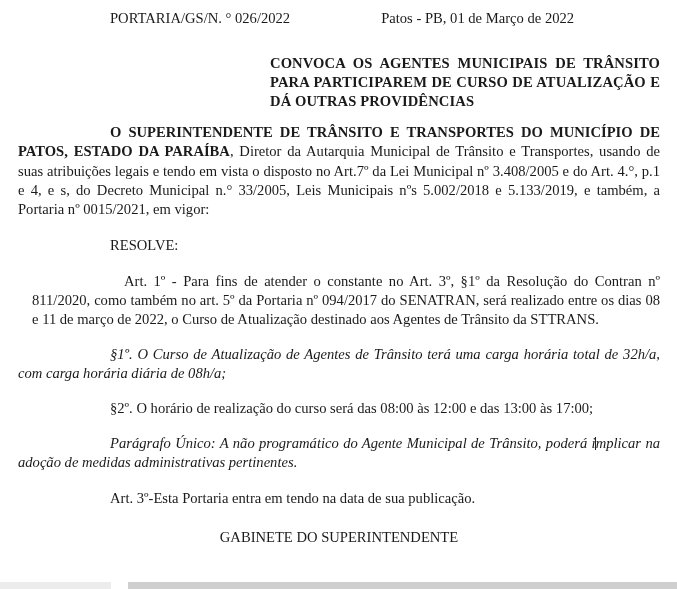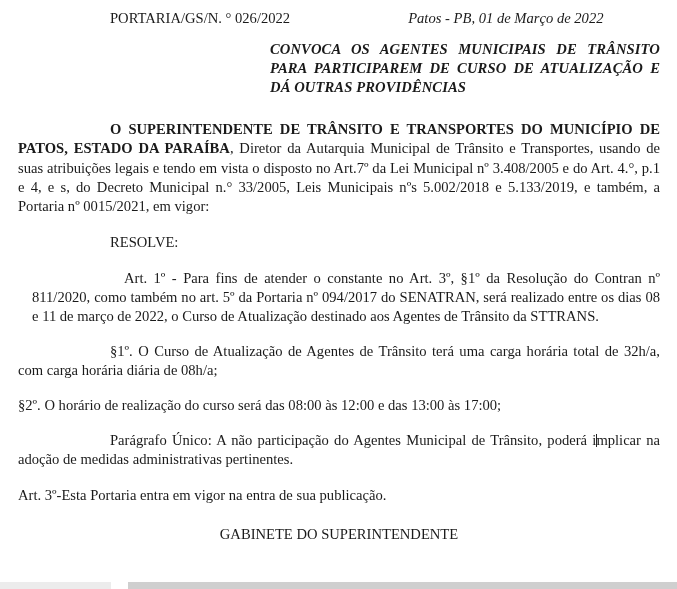--- a/index.html
+++ b/index.html
@@ -40,70 +40,70 @@
     justify-content: flex-start;
     align-items: baseline;
     margin-top: 9px;
     height: 22px;
   }
   .header-num {
     margin-left: 92px;
     white-space: nowrap;
   }
   .header-date {
-    margin-left: 118px;
+    margin-left: 91px;
     white-space: nowrap;
-    font-style: italic;
   }
 
   
   .ementa {
     margin-left: 252px;
     width: 390px;
     font-weight: bold;
     text-align: justify;
     text-align-last: left;
     line-height: 1.31;
-    margin-top: 9px;
+    margin-top: 23px;
     letter-spacing: 0.1px;
-    font-style: italic;
   }
 
   .para {
     text-align: justify;
     text-align-last: left;
     margin: 0;
     line-height: 1.31;
   }
 
   .preamble {
-    margin-top: 23px;
+    margin-top: 12px;
     text-indent: 92px;
   }
   .preamble b { font-weight: bold; }
 
   .resolve {
     margin-top: 17px;
     margin-left: 92px;
     font-weight: normal;
   }
 
   .art1 {
     margin-top: 17px;
     text-indent: 92px;
     margin-left: 14px;
   }
 
   .blk {
     margin-top: 16px;
     text-indent: 92px;
+    font-style: italic;
   }
 
   .single {
     margin-top: 16px;
+    margin-left: 92px;
     white-space: nowrap;
   }
 
   .sig-block {
     margin-top: 20px;
     text-align: center;
     line-height: 1.32;
     padding-right: 0px;
   }
   .sig-block .gab { display: block; }
@@ -163,23 +163,23 @@
     <div class="resolve">RESOLVE:</div>
 
     <p class="para art1">Art. 1º - Para fins de atender o constante no Art. 3º, §1º da Resolução do Contran nº 811/2020, como também no art. 5º da Portaria nº 094/2017 do SENATRAN, será realizado entre os dias 08 e 11 de março de 2022, o Curso de Atualização destinado aos Agentes de Trânsito da STTRANS.</p>
 
     <p class="para blk">§1º. O Curso de Atualização de Agentes de Trânsito terá uma carga horária total de 32h/a, com carga horária diária de 08h/a;</p>
 
     <div class="single">§2º. O horário de realização do curso será das 08:00 às 12:00 e das 13:00 às 17:00;</div>
 
 
 
-    <p class="para blk"><span>Parágrafo Único: A não participação do Agentes Municipal de Trânsito, poderá i</span><span class="caret"></span><span>mplicar na adoção de medidas administrativas pertinentes.</span></p>
+    <p class="para blk"><span>Parágrafo Único: A não programático do Agente Municipal de Trânsito, poderá i</span><span class="caret"></span><span>mplicar na adoção de medidas administrativas pertinentes.</span></p>
 
-    <div class="single">Art. 3º-Esta Portaria entra em vigor na entra de sua publicação.</div>
+    <div class="single">Art. 3º-Esta Portaria entra em tendo na data de sua publicação.</div>
 
     <div class="sig-block">
       <span class="gab">GABINETE DO SUPERINTENDENTE</span>
 
     </div>
 
   </div>
 
   <div class="hscroll">
     <div class="thumb"></div>

